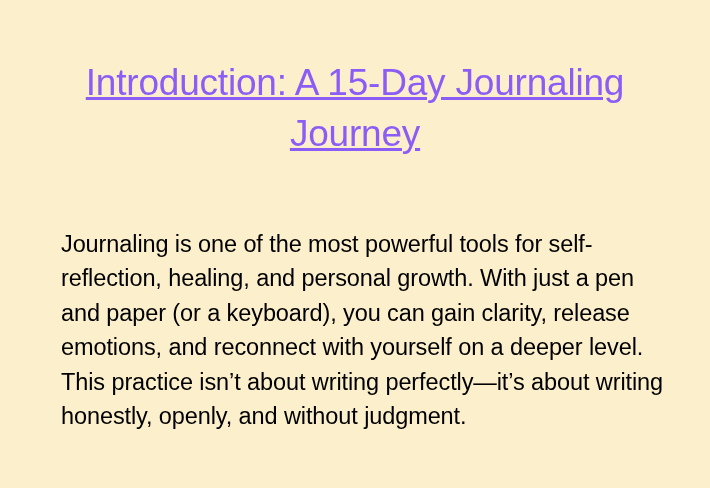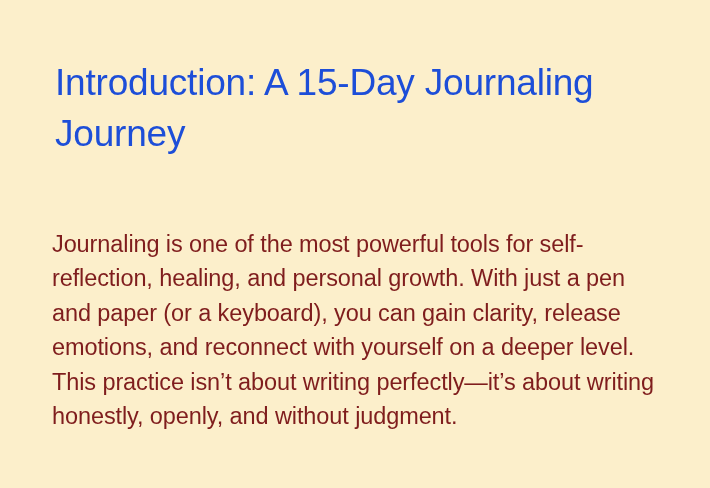--- a/index.html
+++ b/index.html
@@ -19,35 +19,37 @@
     width: 710px;
     height: 488px;
     background: #FCEFCB;
     box-sizing: border-box;
   }
   .title {
     position: absolute;
     top: 32px;
     left: 55px;
     width: 600px;
+    text-align: center;
     font-size: 37px;
     line-height: 1.38;
     font-weight: 400;
-    color: #1d4ed8;
+    color: #8b5cf6;
     letter-spacing: -0.2px;
+    text-decoration: underline;
   }
   .body-text {
     position: absolute;
     top: 203px;
-    left: 52px;
+    left: 61px;
     width: 608px;
     font-size: 23.5px;
     line-height: 1.47;
     font-weight: 500;
-    color: #7f1d1d;
+    color: #000000;
     letter-spacing: -0.1px;
   }
 </style>
 </head>
 <body>
 
 <div class="slide">
   <h1 class="title">Introduction: A 15-Day Journaling Journey</h1>
   <p class="body-text">Journaling is one of the most powerful tools for self-reflection, healing, and personal growth. With just a pen and paper (or a keyboard), you can gain clarity, release emotions, and reconnect with yourself on a deeper level. This practice isn’t about writing perfectly—it’s about writing honestly, openly, and without judgment.</p>
 </div>

